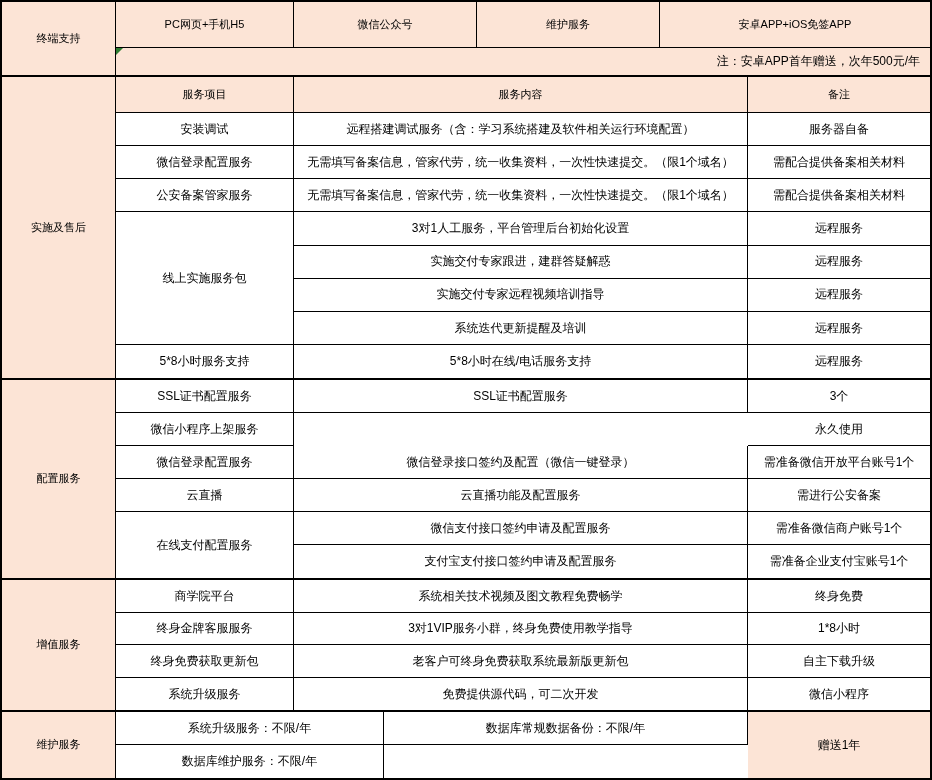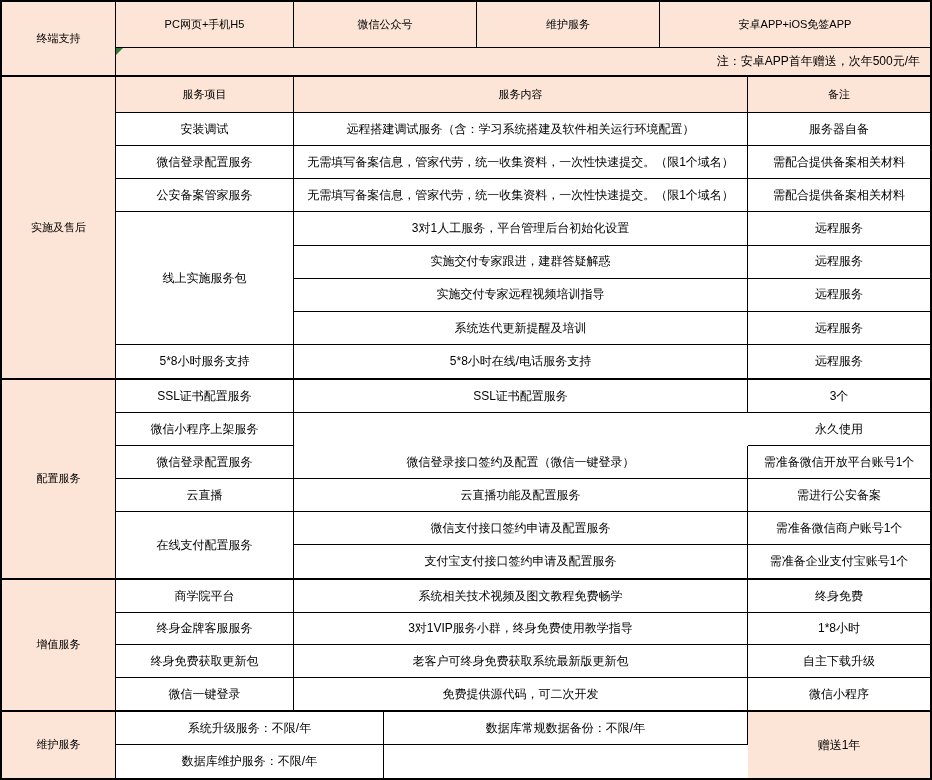--- a/index.html
+++ b/index.html
@@ -117,21 +117,21 @@
     <div class="cell no-r" style="grid-area:1/4/2/5">终身免费</div>
 
     <div class="cell" style="grid-area:2/2/3/3">终身金牌客服服务</div>
     <div class="cell" style="grid-area:2/3/3/4">3对1VIP服务小群，终身免费使用教学指导</div>
     <div class="cell no-r" style="grid-area:2/4/3/5">1*8小时</div>
 
     <div class="cell" style="grid-area:3/2/4/3">终身免费获取更新包</div>
     <div class="cell" style="grid-area:3/3/4/4">老客户可终身免费获取系统最新版更新包</div>
     <div class="cell no-r" style="grid-area:3/4/4/5">自主下载升级</div>
 
-    <div class="cell no-b" style="grid-area:4/2/5/3">微信一键登录</div>
+    <div class="cell no-b" style="grid-area:4/2/5/3">系统升级服务</div>
     <div class="cell no-b" style="grid-area:4/3/5/4">免费提供源代码，可二次开发</div>
     <div class="cell no-r no-b" style="grid-area:4/4/5/5">微信小程序</div>
   </div>
 
   <div class="sec sec-maint">
     <div class="cell peach bold no-b" style="grid-area:1/1/3/2">维护服务</div>
     <div class="cell" style="grid-area:1/2/2/3">系统升级服务：不限/年</div>
     <div class="cell" style="grid-area:1/3/2/4">数据库常规数据备份：不限/年</div>
     <div class="cell peach no-r no-b" style="grid-area:1/4/3/5">赠送1年</div>
     <div class="cell no-b" style="grid-area:2/2/3/3">数据库维护服务：不限/年</div>

